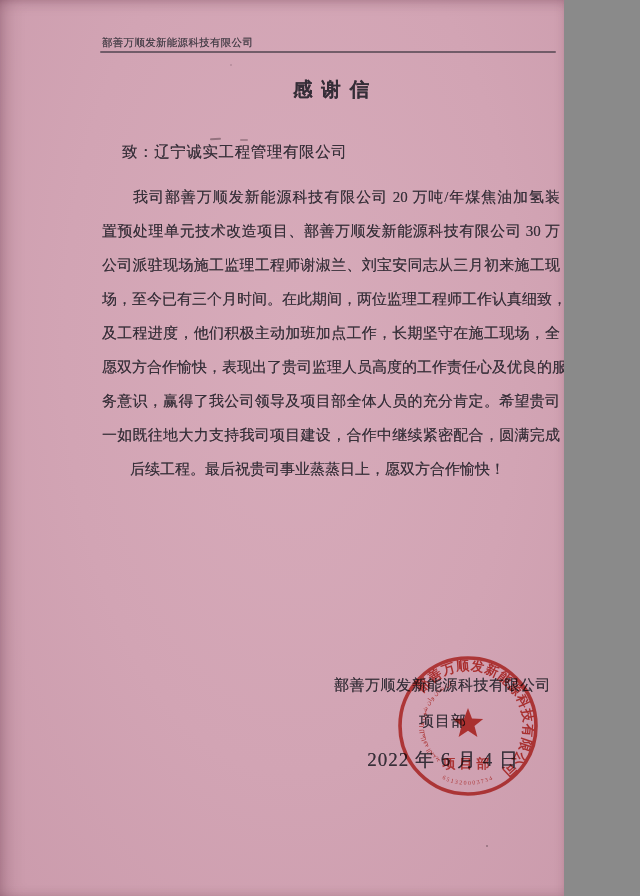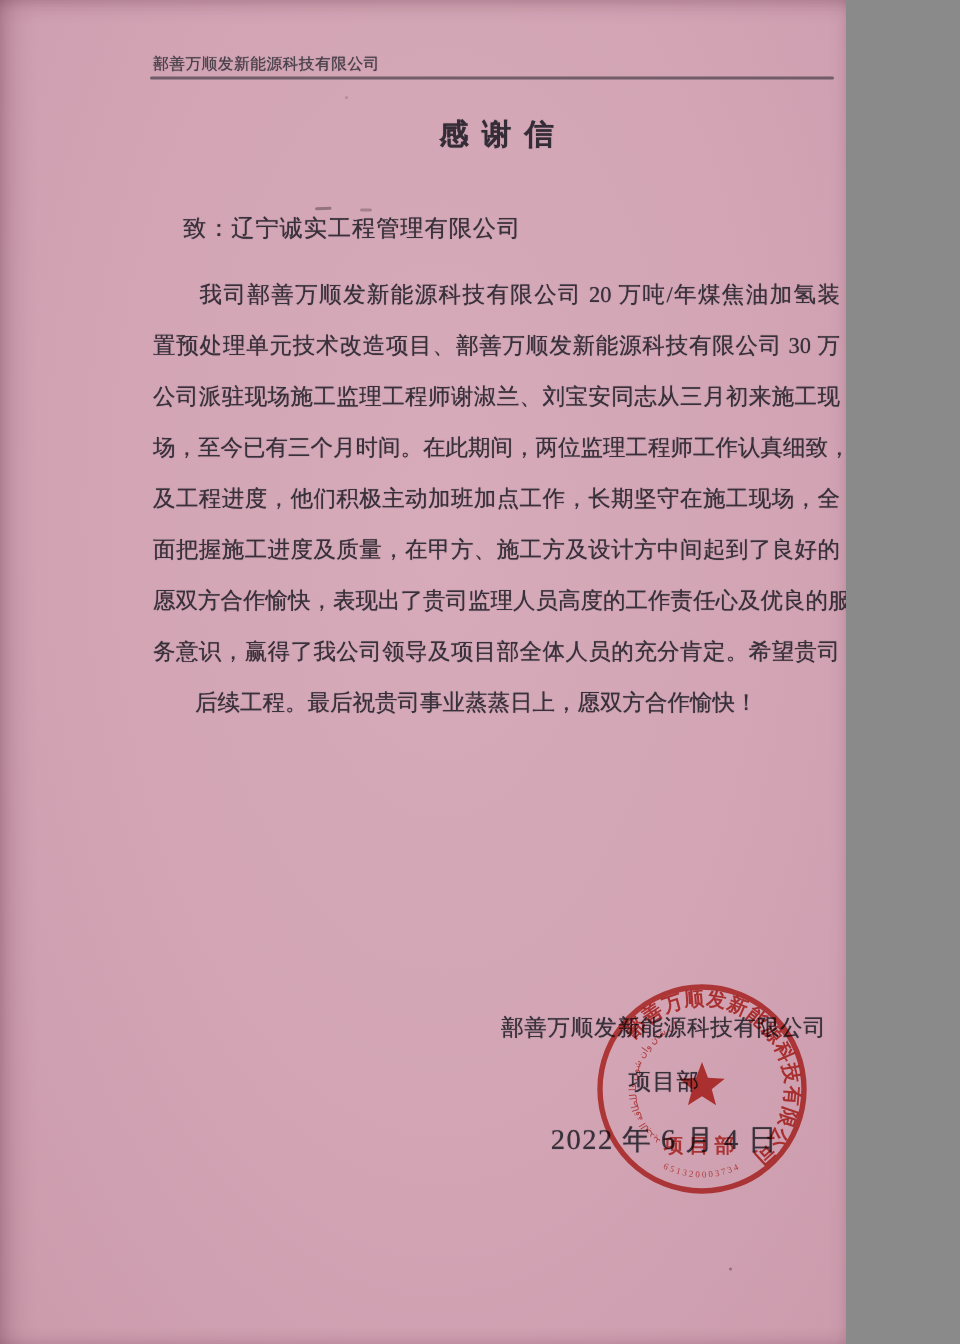--- a/index.html
+++ b/index.html
@@ -84,23 +84,23 @@
   <div class="abs title soft">感 谢 信</div>
 
   <div class="abs recipient soft">致：辽宁诚实工程管理有限公司</div>
 
   <div class="abs body-block">
     <div class="body-line first soft">我司鄯善万顺发新能源科技有限公司 20 万吨/年煤焦油加氢装</div>
     <div class="body-line soft">置预处理单元技术改造项目、鄯善万顺发新能源科技有限公司 30 万</div>
     <div class="body-line soft">公司派驻现场施工监理工程师谢淑兰、刘宝安同志从三月初来施工现</div>
     <div class="body-line soft">场，至今已有三个月时间。在此期间，两位监理工程师工作认真细致，</div>
     <div class="body-line soft">及工程进度，他们积极主动加班加点工作，长期坚守在施工现场，全</div>
-    <div class="body-line soft">面把握施工进度及质量，在甲方、施工方及设计方中间起到了良好的</div>
     <div class="body-line soft">愿双方合作愉快，表现出了贵司监理人员高度的工作责任心及优良的服</div>
     <div class="body-line soft">务意识，赢得了我公司领导及项目部全体人员的充分肯定。希望贵司</div>
+    <div class="body-line soft">一如既往地大力支持我司项目建设，合作中继续紧密配合，圆满完成</div>
     <div class="body-line last soft">后续工程。最后祝贵司事业蒸蒸日上，愿双方合作愉快！</div>
   </div>
 
   <div class="abs sig-company soft">鄯善万顺发新能源科技有限公司</div>
 
   <div class="abs sig-dept soft">项目部</div>
 
   <div class="abs sig-date soft">2022 年 6 月 4 日</div>
 
   <svg class="abs seal" viewBox="0 0 154 154" xmlns="http://www.w3.org/2000/svg">

